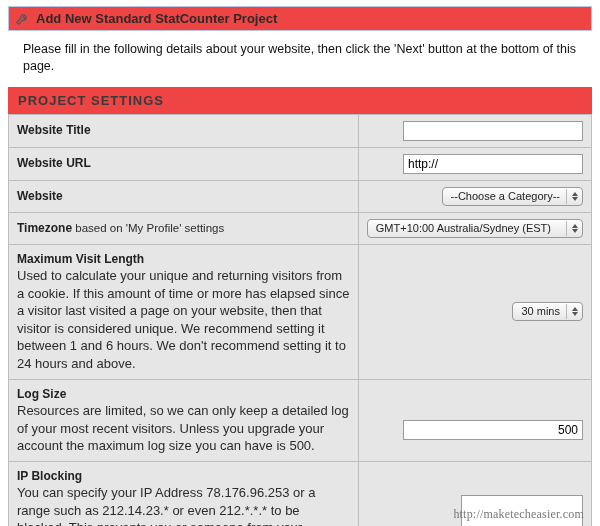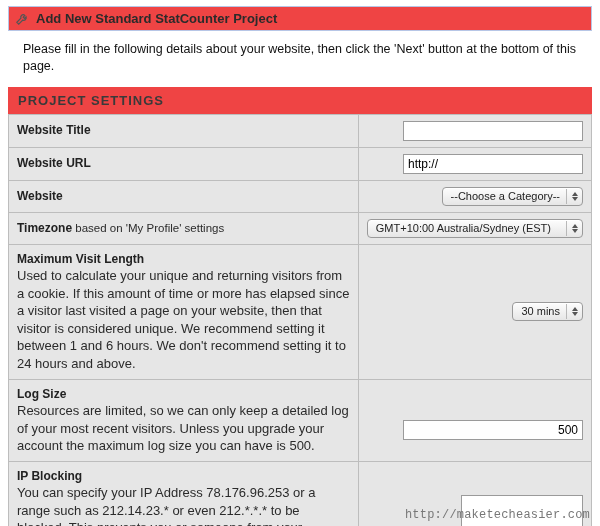--- a/index.html
+++ b/index.html
@@ -126,25 +126,25 @@
     border-right: 3px solid transparent;
     border-top: 4px solid #555;
   }
   .log-input {
     width: 122px;
     text-align: right;
     margin-top: 20px;
   }
   .footer-url {
     position: fixed;
-    right: 10px;
+    right: 16px;
     bottom: 4px;
     color: #777;
     font-size: 12px;
-    font-family: Liberation Mono, monospace;
+    font-family: Liberation Serif, serif;
     letter-spacing: .2px;
   }
 </style>
 </head>
 <body>
 
 <div class="header-bar">
   <span class="wrench-icon">
     <svg width="15" height="15" viewBox="0 0 24 24" fill="none" stroke="#555" stroke-width="2">
       <path d="M14.7 6.3a4 4 0 0 0-5.2 5.2L3 18l3 3 6.5-6.5a4 4 0 0 0 5.2-5.2l-2.5 2.5-2-2 2.5-2.5z"></path>

